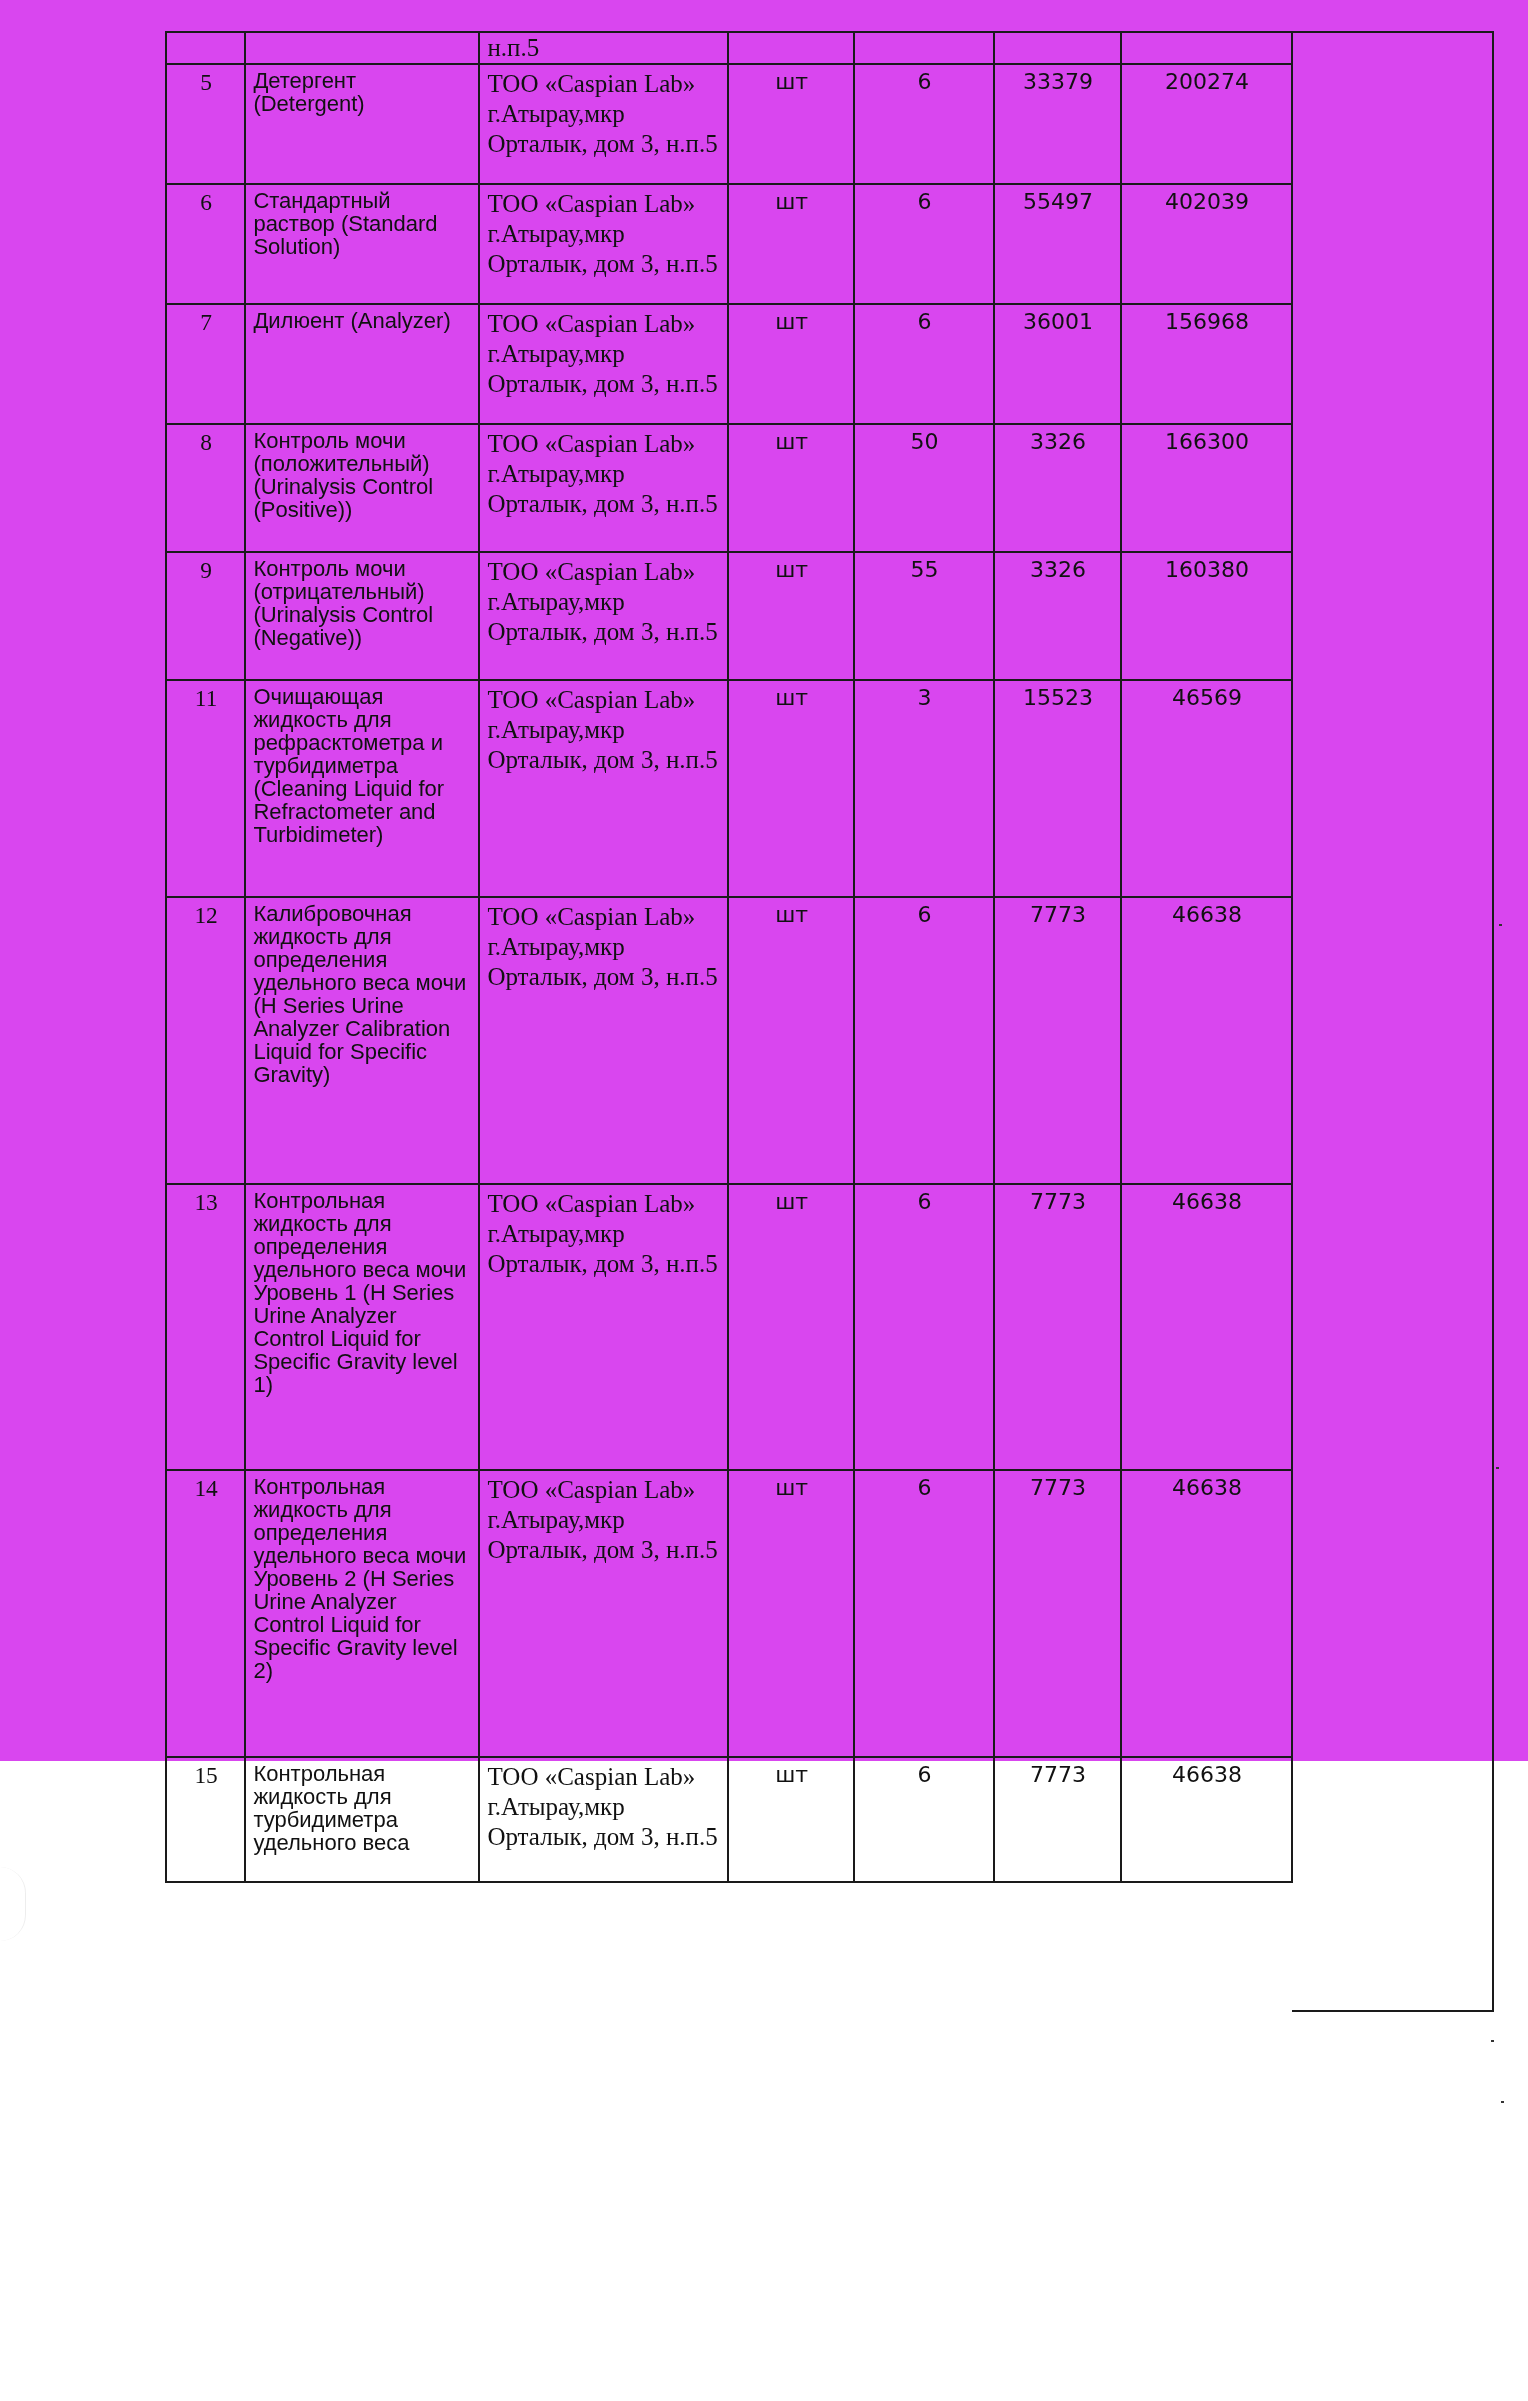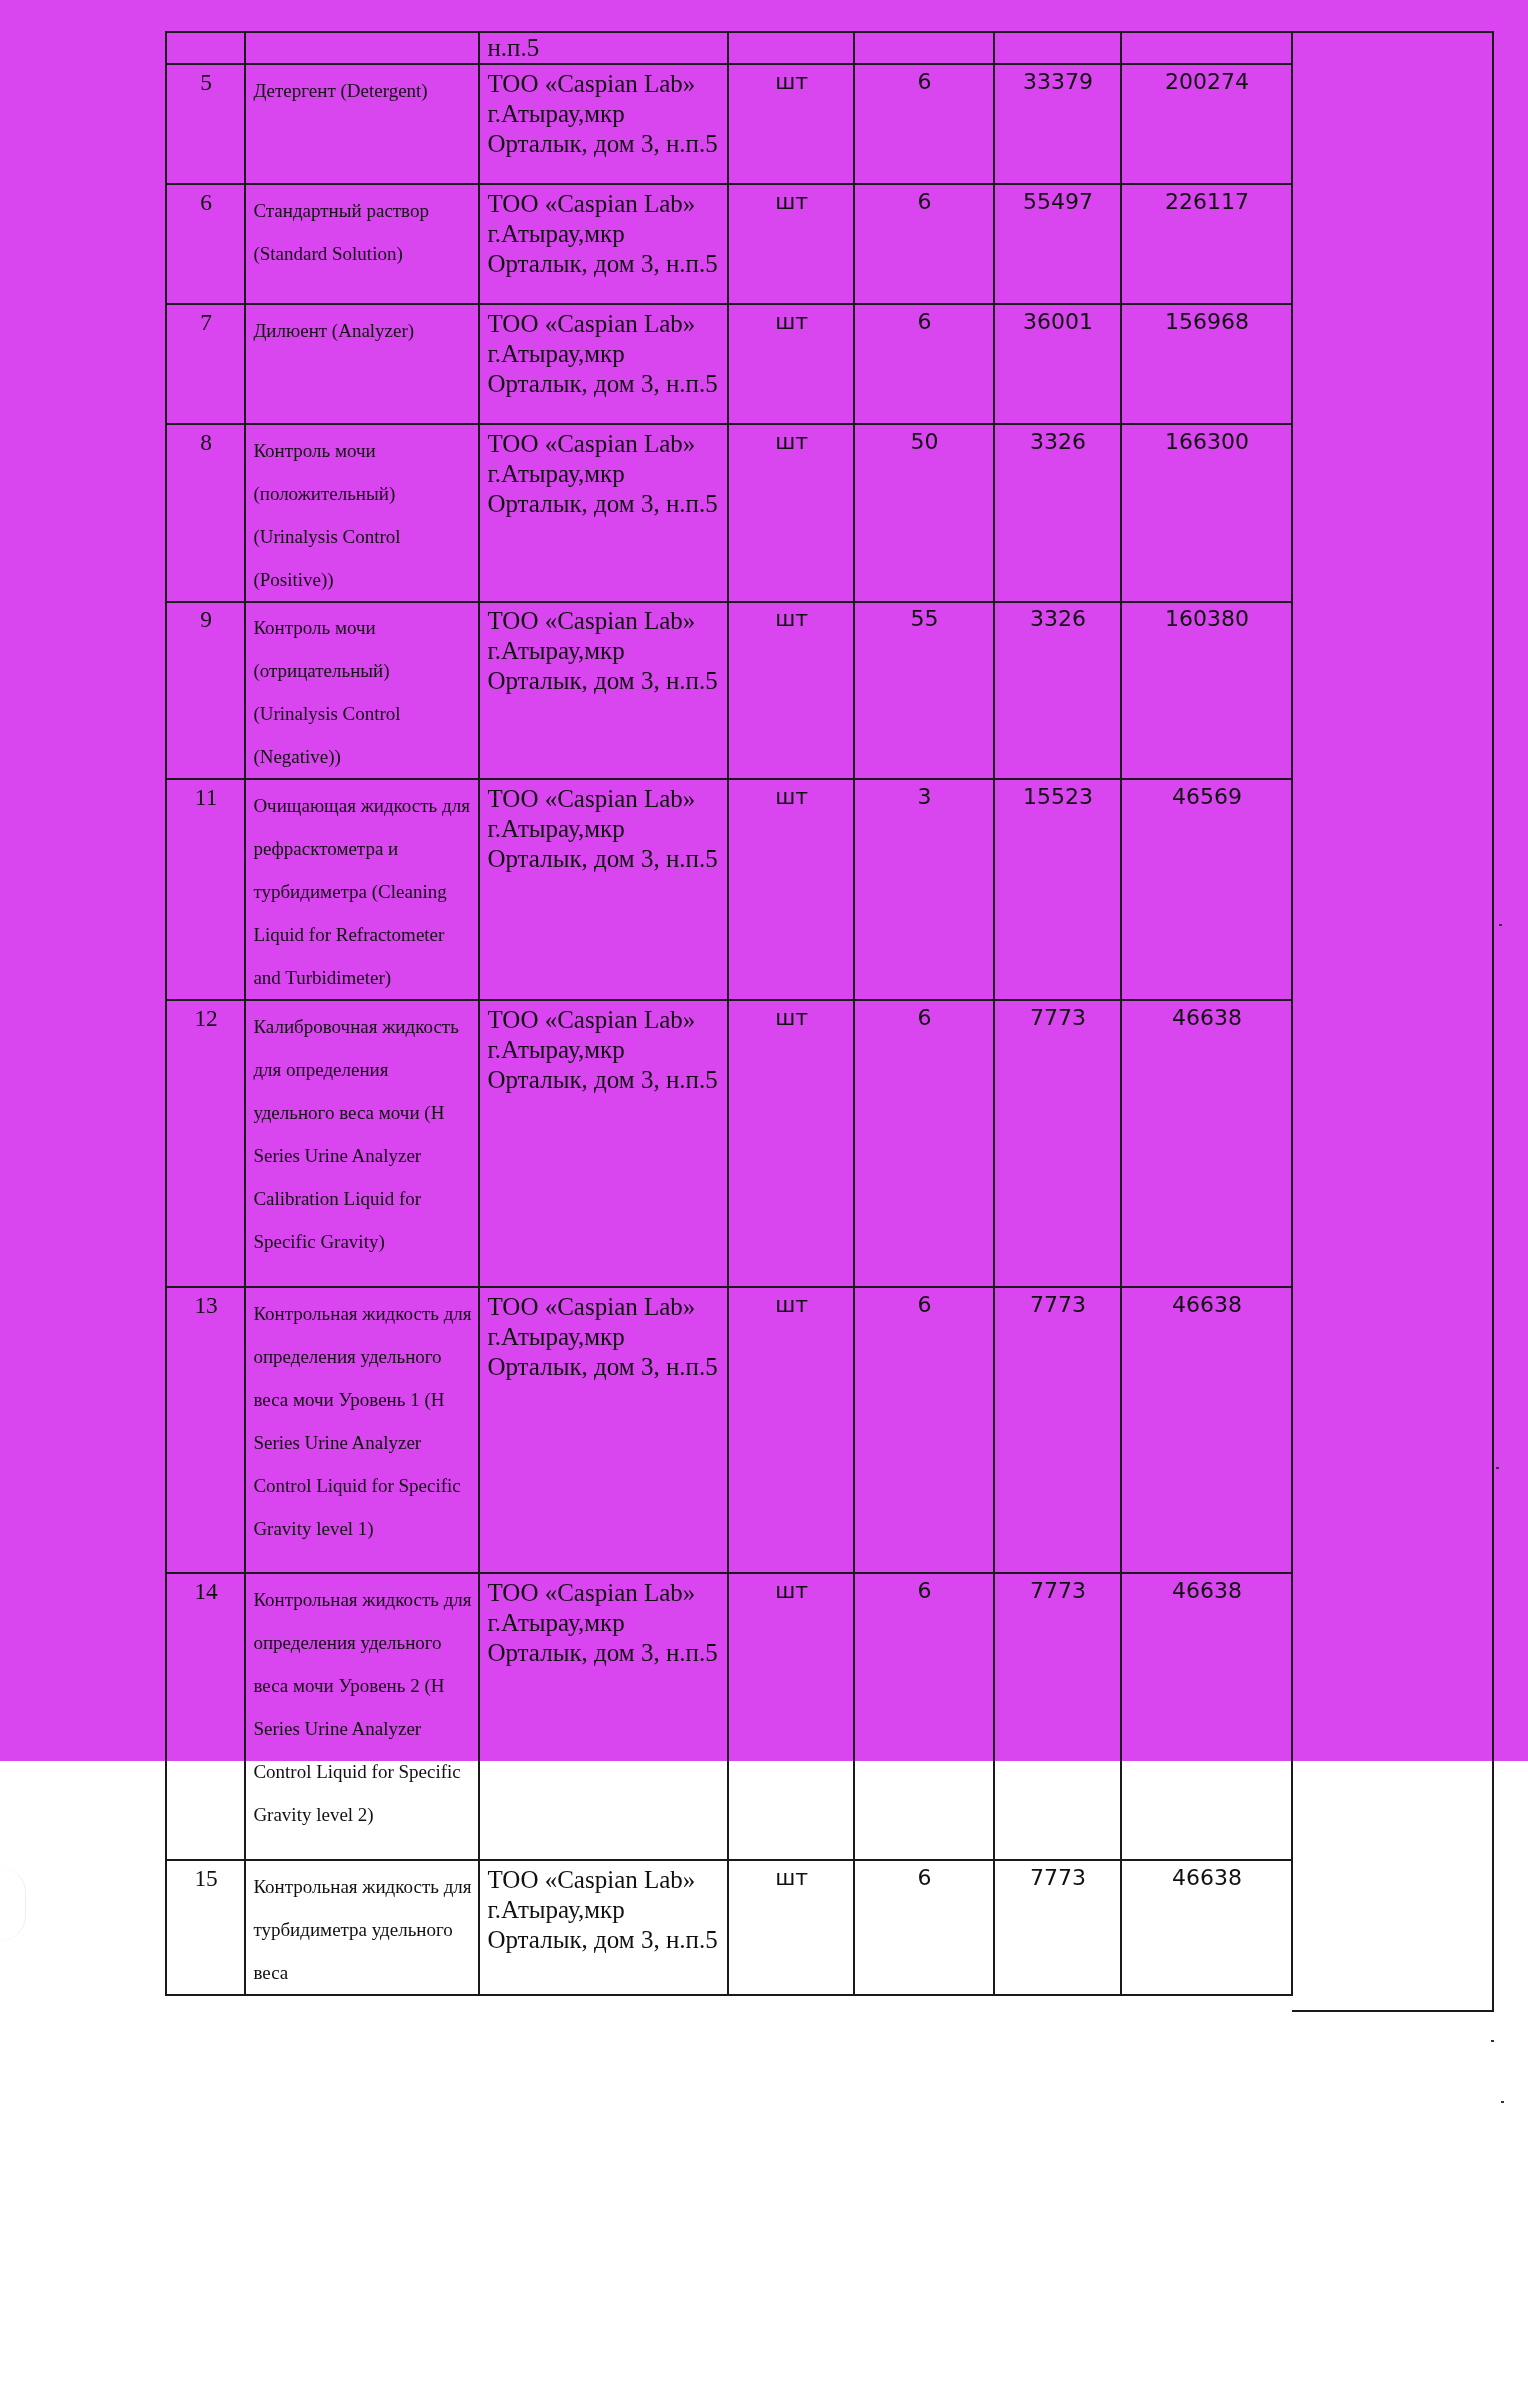--- a/index.html
+++ b/index.html
@@ -8,21 +8,21 @@
   table.grid {
     position:absolute; left:165px; top:31px;
     border-collapse:collapse; table-layout:fixed;
     width:1126px;
   }
   table.grid td {
     border:2.5px solid #1a1a1a; vertical-align:top; padding:3.7px 6.2px 0 7.4px;
     color:#111; overflow:hidden;
   }
   .num { font-family:"Liberation Serif", serif; font-size:23.4px; text-align:center; }
-  .name { font-family:Liberation Serif, serif; font-size:19px; line-height:43px; }
+  .name { font-family:Liberation Sans, sans-serif; font-size:22px; line-height:23px; }
   .supplier { font-family:"Liberation Serif", serif; font-size:25px; line-height:30px; }
   .c { font-family:"DejaVu Sans", sans-serif; font-size:22px; text-align:center; padding-top:8.6px;border-radius:9px; }
   .extra-col {
     position:absolute; left:1292px; top:31px; width:202px; height:1981px;
     border:2.5px solid #1a1a1a; border-left:none; box-sizing:border-box;
   }
   .speck { position:absolute; width:3.1px; height:1.8px; background:#333; }
   .edge-mark { position:absolute; left:0; top:1867px; width:25px; height:74px;
     border-right:1.2px solid #ddd; border-radius:0 37px 37px 0; opacity:.5; }
 </style>
@@ -67,21 +67,21 @@
         <td class="c">33379</td>
         <td class="c">200274</td>
       </tr>
       <tr style="height:120px">
         <td class="num">6</td>
         <td class="name">Стандартный раствор (Standard Solution)</td>
         <td class="supplier">ТОО «Caspian Lab» г.Атырау,мкр Орталык, дом 3, н.п.5</td>
         <td class="c">шт</td>
         <td class="c">6</td>
         <td class="c">55497</td>
-        <td class="c">226117</td>
+        <td class="c">402039</td>
       </tr>
       <tr style="height:120px">
         <td class="num">7</td>
         <td class="name">Дилюент (Analyzer)</td>
         <td class="supplier">ТОО «Caspian Lab» г.Атырау,мкр Орталык, дом 3, н.п.5</td>
         <td class="c">шт</td>
         <td class="c">6</td>
         <td class="c">36001</td>
         <td class="c">156968</td>
       </tr>

